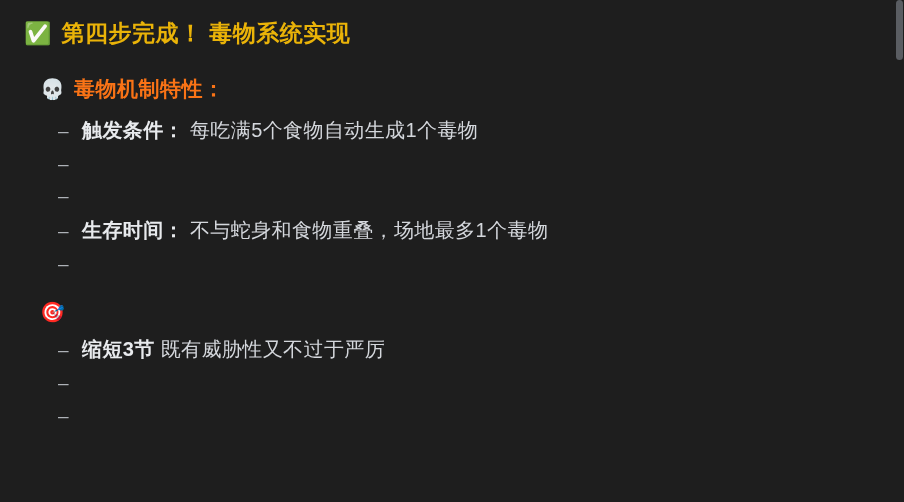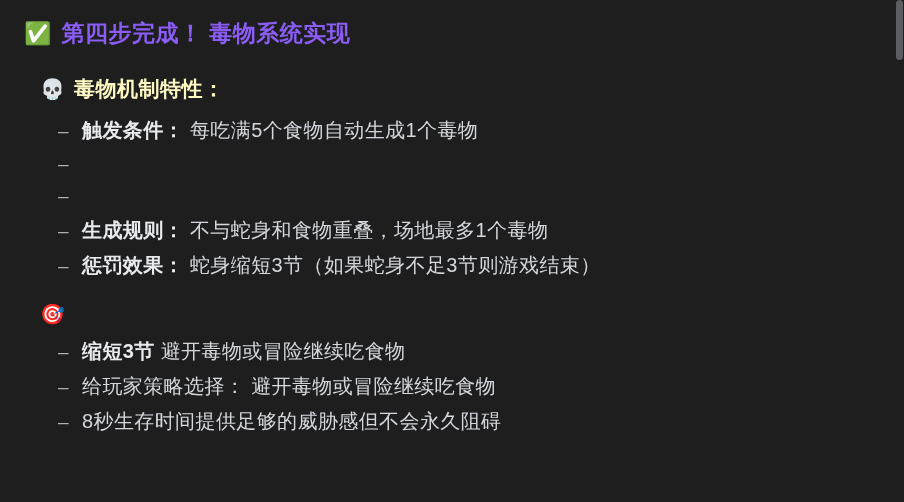--- a/index.html
+++ b/index.html
@@ -32,21 +32,21 @@
   }
   .title-icon {
     font-size: 22px;
     line-height: 1;
     color: #34c759;
   }
   .title-text {
     font-size: 23px;
     font-weight: bold;
     letter-spacing: 0.5px;
-    color: #8b5cf6;
+    color: #eab308;
     text-align: right;
   }
   
   .section {
     margin-bottom: 22px;
   }
   .section-head {
     display: flex;
     align-items: center;
     gap: 12px;
@@ -57,21 +57,21 @@
     font-size: 20px;
     line-height: 1;
     width: 22px;
     text-align: center;
   }
   .skull { color: #e9eaec; }
   .target { color: #e04a3f; }
   .section-title {
     font-size: 21px;
     font-weight: bold;
-    color: #fef9c3;
+    color: #f97316;
     letter-spacing: 0.5px;
   }
   ul.bullets {
     list-style: none;
     margin: 0;
     padding: 0 0 0 40px;
   }
   ul.bullets li {
     display: flex;
     align-items: baseline;
@@ -129,45 +129,42 @@
         <span class="bullet-text"><span class="kw">触发条件：</span><span> 每吃满5个食物自动生成1个毒物</span></span>
       </li>
       <li>
         <span class="dash">–</span>
       </li>
       <li>
         <span class="dash">–</span>
       </li>
       <li>
         <span class="dash">–</span>
-        <span class="bullet-text"><span class="kw">生成规则：</span><span> 不与蛇身和食物重叠，场地最多1个毒物</span></span>
+        <span class="bullet-text"><span class="kw">生存时间：</span><span> 不与蛇身和食物重叠，场地最多1个毒物</span></span>
       </li>
       <li>
         <span class="dash">–</span>
-        <span class="bullet-text"><span class="kw">惩罚效果：</span><span> 蛇身缩短3节（如果蛇身不足3节则游戏结束）</span></span>
       </li>
     </ul>
   </div>
 
   <div class="section">
     <div class="section-head">
       <span class="section-icon target">🎯</span>
     </div>
     <ul class="bullets">
       <li>
         <span class="dash">–</span>
-        <span class="bullet-text"><span class="kw">缩短3节</span><span> 避开毒物或冒险继续吃食物</span></span>
+        <span class="bullet-text"><span class="kw">缩短3节</span><span> 既有威胁性又不过于严厉</span></span>
       </li>
       <li>
         <span class="dash">–</span>
-        <span class="bullet-text"><span>给玩家策略选择： 避开毒物或冒险继续吃食物</span></span>
       </li>
       <li>
         <span class="dash">–</span>
-        <span class="bullet-text"><span>8秒生存时间提供足够的威胁感但不会永久阻碍</span></span>
       </li>
     </ul>
   </div>
 
   <div class="scrollbar-track">
     <div class="scrollbar-thumb"></div>
   </div>
 
 </div>
 

